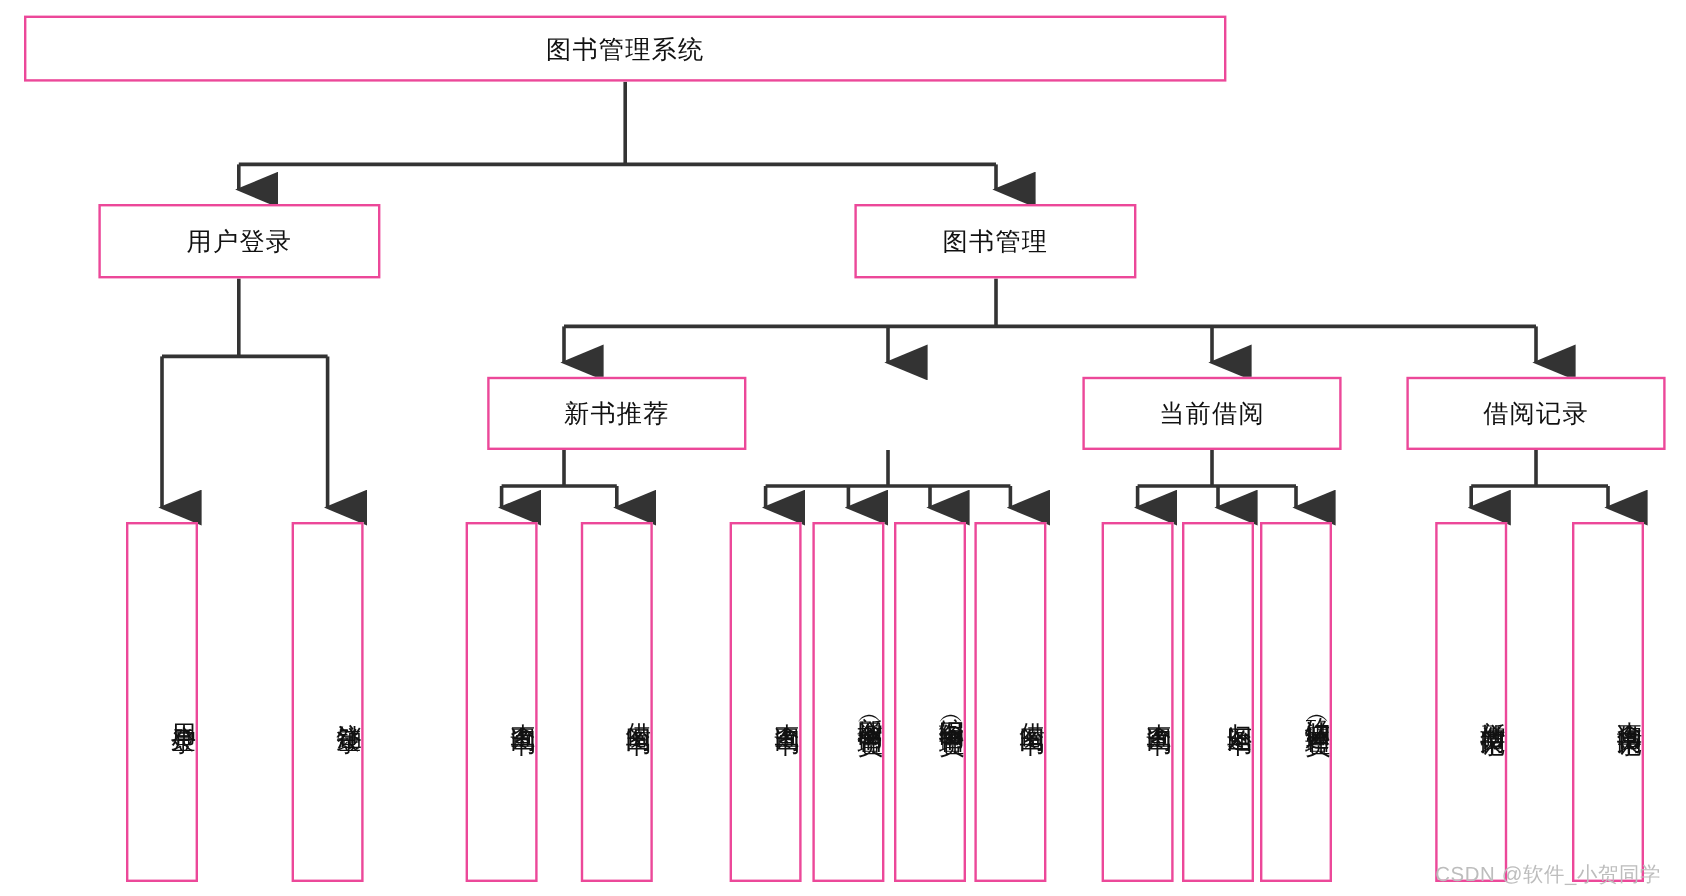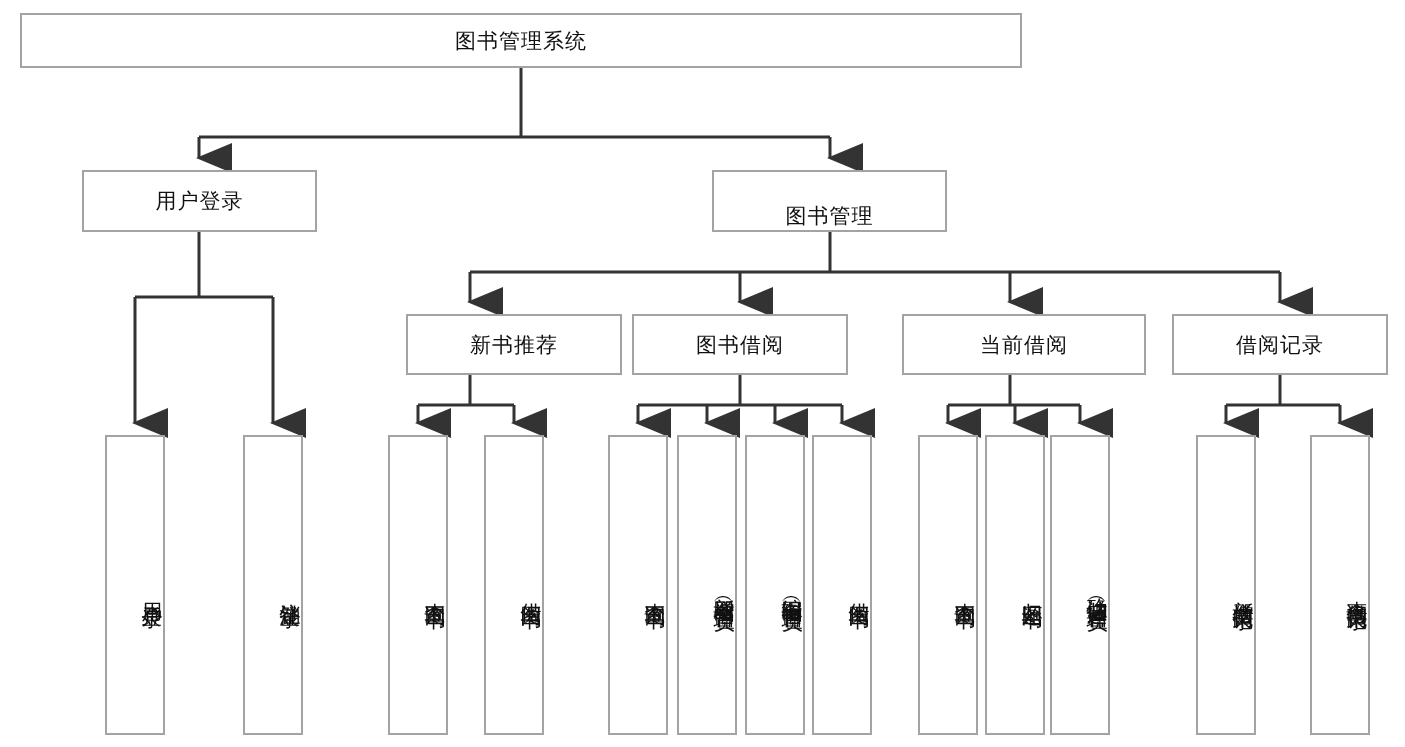--- a/index.html
+++ b/index.html
@@ -13,21 +13,21 @@
   #canvas {
     position: relative;
     width: 1405px;
     height: 747px;
     background: #ffffff;
     overflow: hidden;
   }
   .node {
     position: absolute;
     box-sizing: border-box;
-    border: 2px solid #a3a3a3;
+    border: 2px solid #ec4899;
     background: #ffffff;
     display: flex;
     align-items: center;
     justify-content: center;
     color: #111111;
   }
   .node.horiz {
     font-size: 21px;
     letter-spacing: 1px;
   }
@@ -116,31 +116,28 @@
     </g>
   </svg>
 
   <div class="node horiz" style="left: 20px; top: 13px; width: 1002px; height: 55px;">
     <span class="node-label">图书管理系统</span>
   </div>
 
   <div class="node horiz" style="left: 82px; top: 170px; width: 235px; height: 62px;">
     <span class="node-label">用户登录</span>
   </div>
-  <div class="node horiz" style="left: 712px; top: 170px; width: 235px; height: 62px; align-items: flex-end;">
+  <div class="node horiz" style="left: 712px; top: 170px; width: 235px; height: 62px;">
     <span class="node-label">图书管理</span>
   </div>
 
   <div class="node horiz" style="left: 362px; top: 314px; width: 216px; height: 61px; margin-left: 44px;">
     <span class="node-label">新书推荐</span>
   </div>
-  <div class="node horiz" style="left: 632px; top: 314px; width: 216px; height: 61px;">
-    <span class="node-label">图书借阅</span>
-  </div>
-  <div class="node horiz" style="left: 902px; top: 314px; width: 244px; height: 61px;">
+  <div class="node horiz" style="left: 902px; top: 314px; width: 216px; height: 61px;">
     <span class="node-label">当前借阅</span>
   </div>
   <div class="node horiz" style="left: 1172px; top: 314px; width: 216px; height: 61px; align-items: center;">
     <span class="node-label">借阅记录</span>
   </div>
 
   <div class="node vert" style="left: 105px; top: 435px; width: 60px; height: 300px;">
     <span class="node-label">用户登录</span>
   </div>
   <div class="node vert" style="left: 243px; top: 435px; width: 60px; height: 300px;">
@@ -173,14 +170,15 @@
   <div class="node vert" style="left: 1050px; top: 435px; width: 60px; height: 300px;">
     <span class="node-label">确认归还（管理员）</span>
   </div>
   <div class="node vert" style="left: 1196px; top: 435px; width: 60px; height: 300px;">
     <span class="node-label">新增借阅记录</span>
   </div>
   <div class="node vert" style="left: 1310px; top: 435px; width: 60px; height: 300px;">
     <span class="node-label">查询借阅记录</span>
   </div>
 
+  <div class="watermark" style="left: 1196px; top: 717px;">CSDN @软件_小贺同学</div>
 
 </div>
 
 </body></html>

